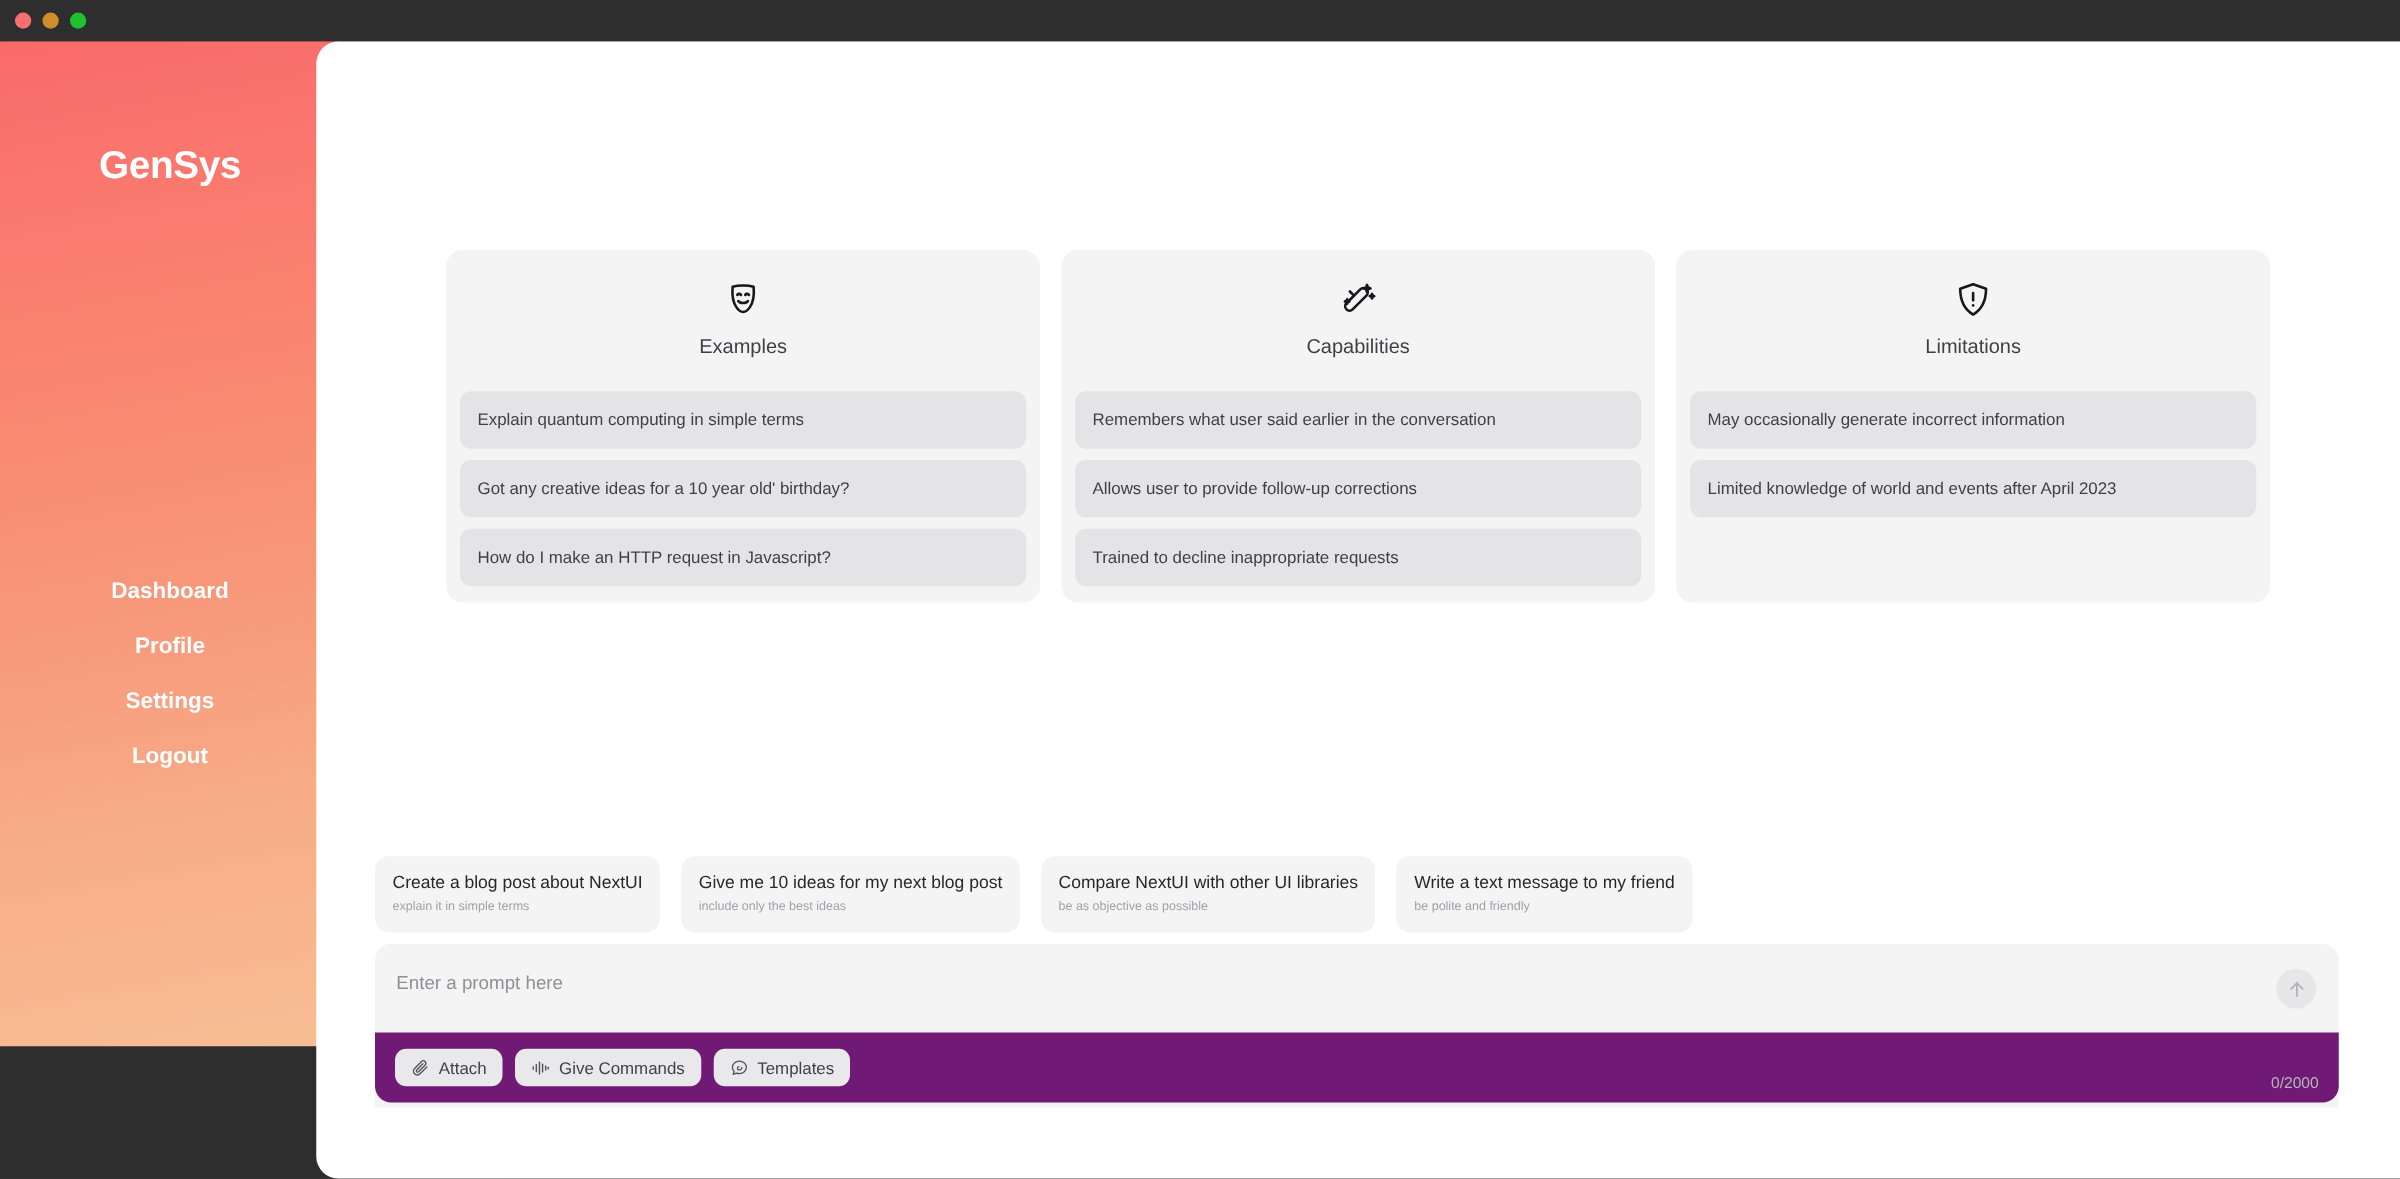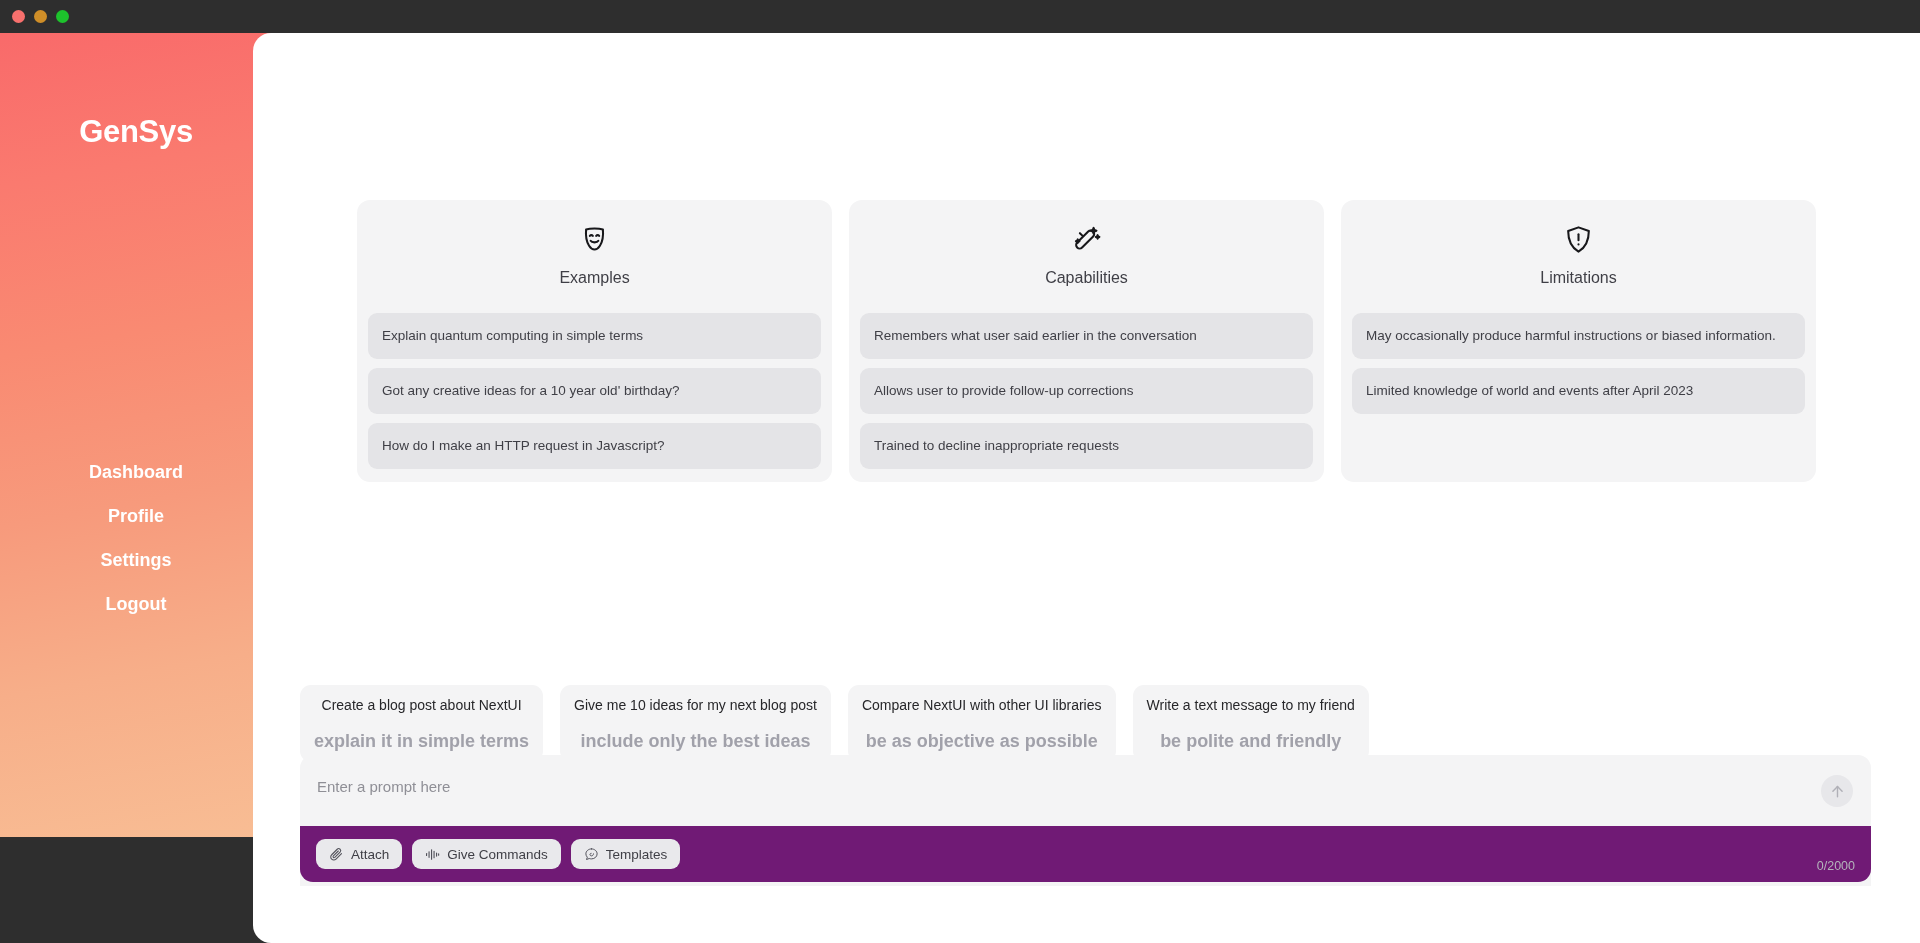--- a/index.html
+++ b/index.html
@@ -157,42 +157,40 @@
     line-height: 18px;
   }
 
   
   .chips {
     position: absolute;
     top: 652px;
     left: 47px;
     display: flex;
     gap: 17px;
-    text-align: center;
   }
   .chip {
     background: #f4f4f5;
     border-radius: 11px;
     padding: 11px 14px 12px 14px;
     cursor: pointer;
     line-height: 1;
   }
   .chip-title {
     font-size: 14px;
     color: #27272a;
     display: block;
     line-height: 18px;
   }
   .chip-sub {
-    font-size: 18px;
+    font-size: 10px;
     color: #a1a1aa;
     display: block;
-    margin-top: 19px;
+    margin-top: 3px;
     line-height: 17px;
-    font-weight: bold;
   }
 
   
   .prompt-box {
     position: absolute;
     top: 722px;
     left: 47px;
     width: 1571px;
     height: 131px;
     background: #f4f4f5;
@@ -331,21 +329,21 @@
       <div class="card">
         <div class="card-icon">
           <svg viewBox="0 0 24 24" fill="none" stroke="currentColor" stroke-width="1.6" stroke-linecap="round" stroke-linejoin="round" xmlns="http://www.w3.org/2000/svg">
             <path d="M12 2.6 L20 5.4 C20 12.4 17.4 18.2 12 21.4 C6.6 18.2 4 12.4 4 5.4 Z"></path>
             <path d="M12 8 L12 12.6"></path>
             <path d="M12 15.7 L12 15.8"></path>
           </svg>
         </div>
         <div class="card-title">Limitations</div>
         <div class="card-items">
-          <div class="card-item">May occasionally produce harmful instructions or biased information.</div>
+          <div class="card-item">May occasionally generate incorrect information</div>
           <div class="card-item">Limited knowledge of world and events after April 2023</div>
         </div>
       </div>
 
     </section>
 
     <section class="chips">
       <div class="chip">
         <span class="chip-title">Create a blog post about NextUI</span>
         <span class="chip-sub">explain it in simple terms</span>

